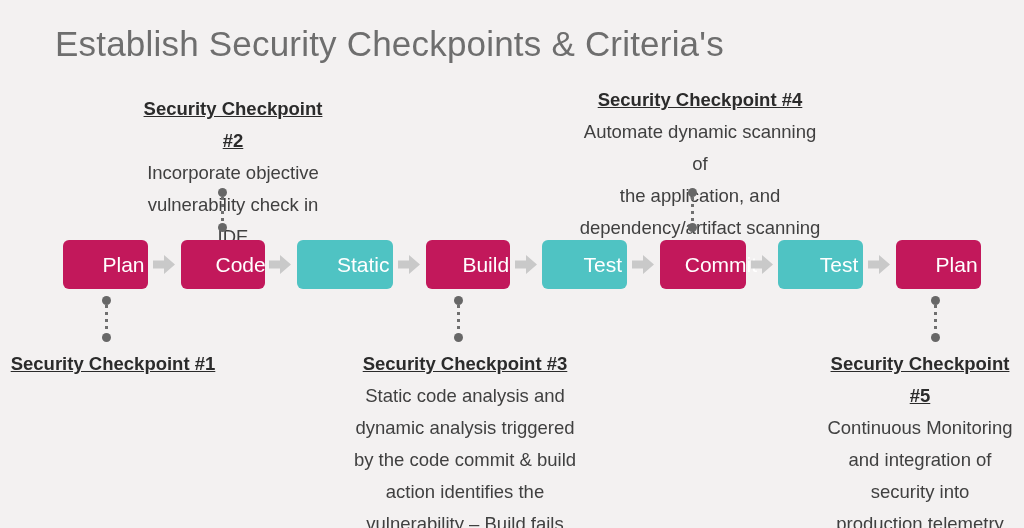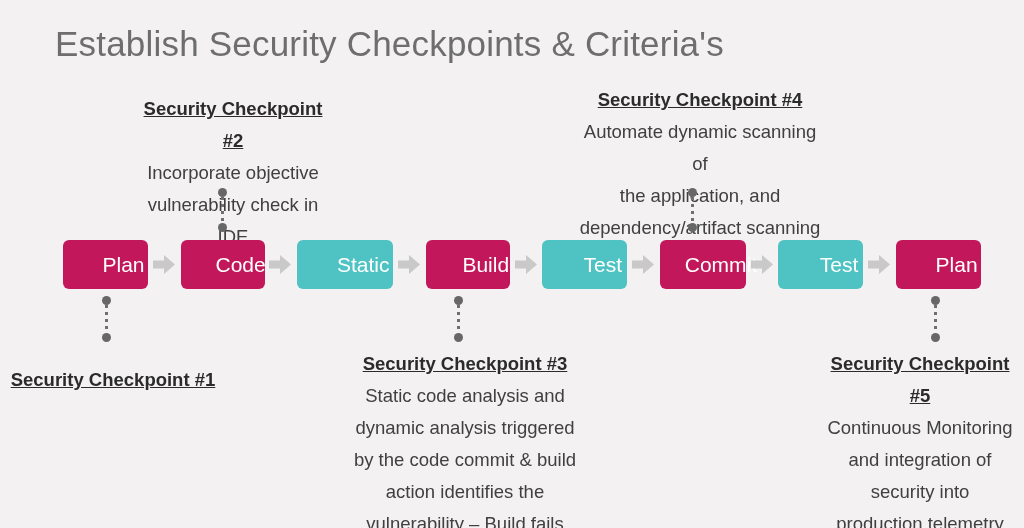--- a/index.html
+++ b/index.html
@@ -43,21 +43,21 @@
   </div>
 
   <div class="checkpoint" style="left:546px; top:84px; width:308px;">
     <div class="cp-title">Security Checkpoint #4</div>
     <div class="cp-body">Automate dynamic scanning
 of
 the application, and
 dependency/artifact scanning</div>
   </div>
 
-  <div class="checkpoint" style="left:2px; top:364px; width:222px;">
+  <div class="checkpoint" style="left:2px; top:348px; width:222px;">
     <div class="cp-title">Security Checkpoint #1</div>
   </div>
 
   <div class="checkpoint" style="left:327px; top:348px; width:276px;">
     <div class="cp-title">Security Checkpoint #3</div>
     <div class="cp-body">Static code analysis and
 dynamic analysis triggered
 by the code commit &amp; build
 action identifies the
 vulnerability – Build fails</div>

